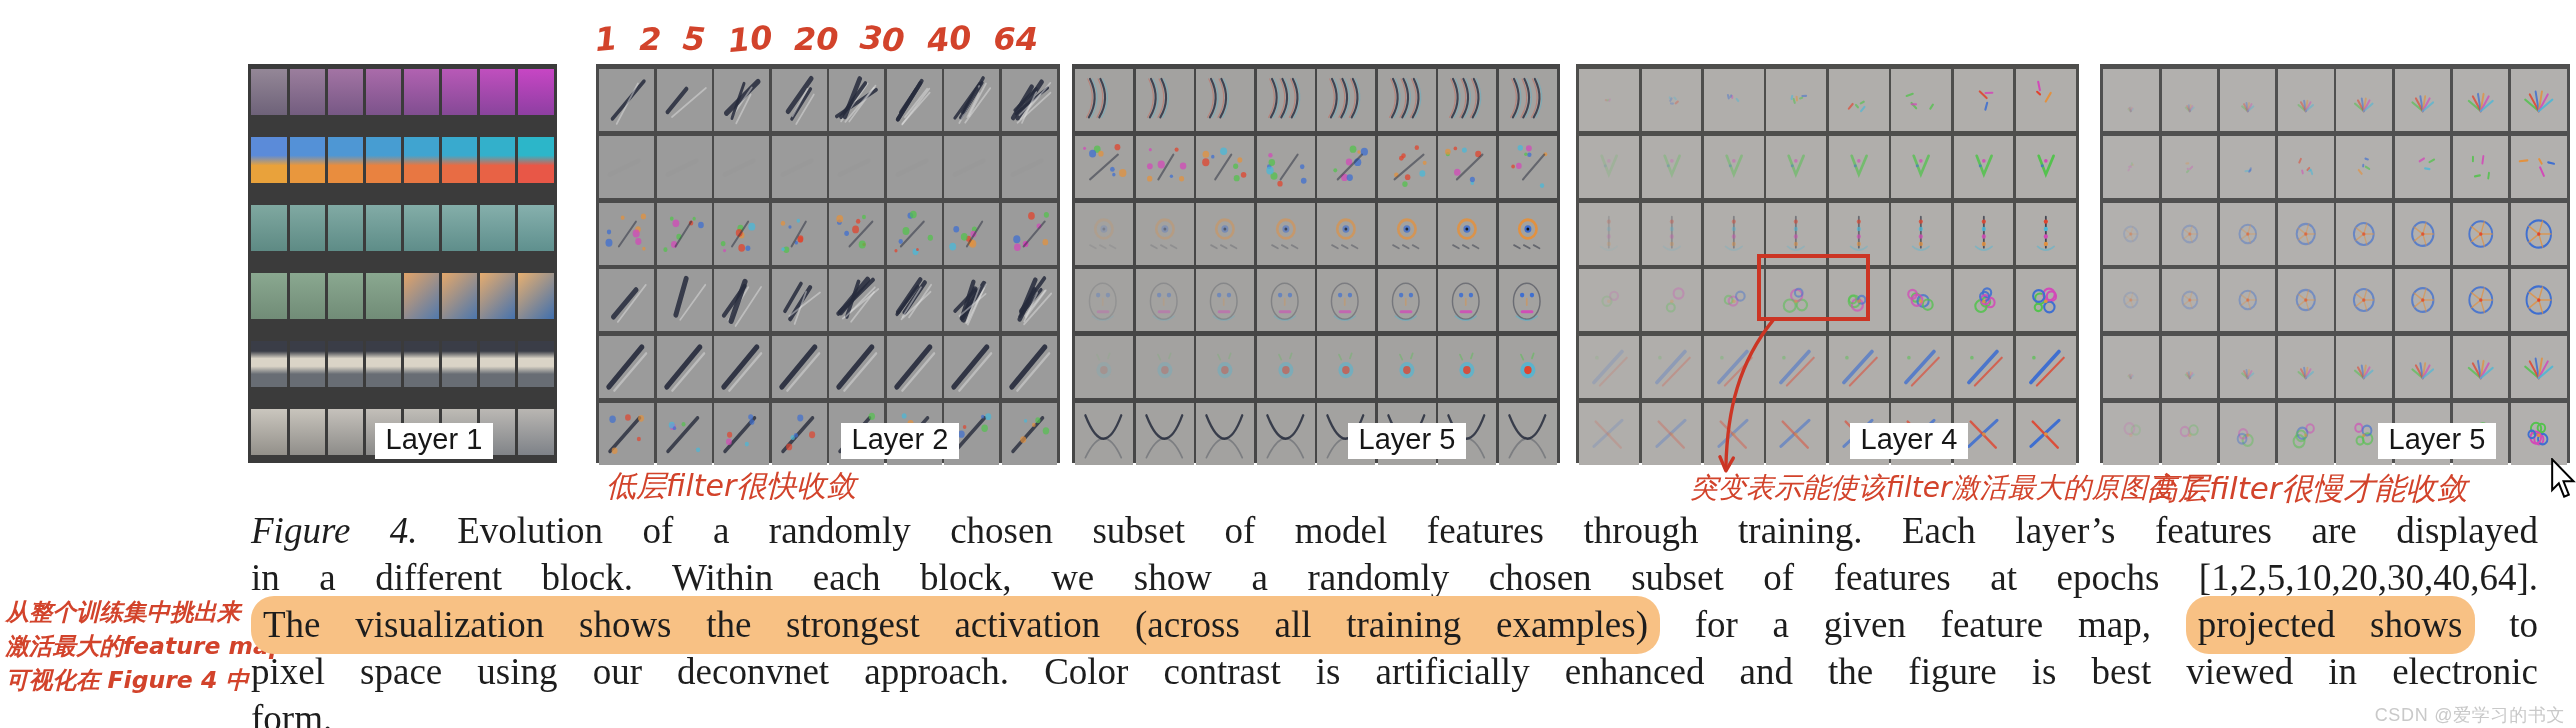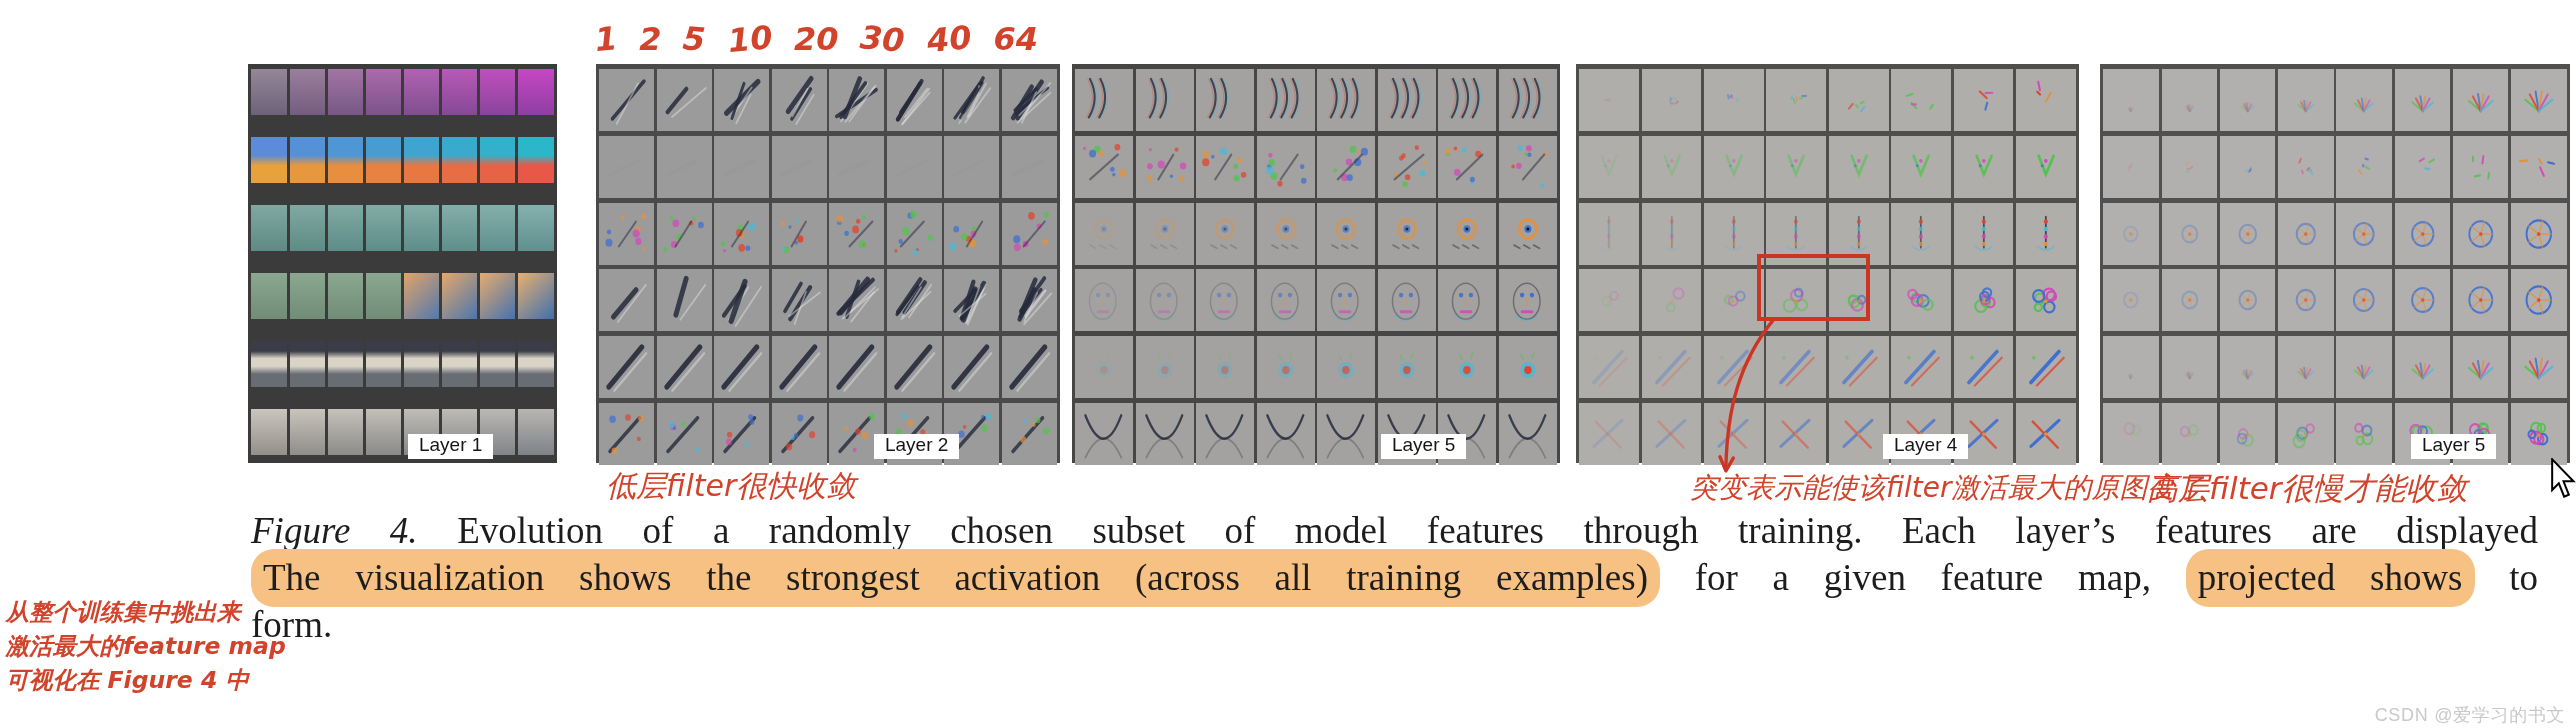--- a/index.html
+++ b/index.html
@@ -4,21 +4,21 @@
 <style>
   html,body{margin:0;padding:0;background:#ffffff;}
   .page{position:relative;width:2576px;height:729px;background:#fff;overflow:hidden;
         font-family:"Liberation Sans",sans-serif;}
   
   .block{position:absolute;top:64px;height:399px;box-sizing:border-box;padding:5.4px 3.4px;}
   .frow{display:flex;gap:2.7px;}
   .tile{flex:1 1 0;position:relative;overflow:hidden;}
   .tile svg{position:absolute;inset:0;width:100%;height:100%;}
   .layer-label{position:absolute;bottom:4px;background:#ffffff;color:#161616;
-        font-size:19px;padding:0.7px 10.7px 2.7px 10.7px;white-space:nowrap;}
+        font-size:29px;padding:0.7px 10.7px 2.7px 10.7px;white-space:nowrap;}
   
   .hand{position:absolute;color:#d2432b;font-family:"DejaVu Sans",sans-serif;
         font-style:italic;white-space:nowrap;}
   .epochs{left:595px;top:20px;width:443px;display:flex;justify-content:space-between;
         font-size:32px;font-weight:bold;}
   .epochs span{display:inline-block;}
   .note-l2{left:606px;top:466px;font-size:30px;}
   .note-l4{left:1690px;top:469px;font-size:28px;}
   .note-l5{left:2147px;top:468px;font-size:31px;}
   .leftnote{left:5.4px;top:595px;font-size:23.5px;line-height:34px;font-weight:bold;}
@@ -1932,21 +1932,23 @@
 
   <div class="redrect"></div>
 
   <svg class="arrow-svg" width="141" height="178" viewBox="0 0 210 265">
     <path d="M122,8 C72,70 54,140 52,226" fill="none" stroke="#cc3524" stroke-width="5" stroke-linecap="round"></path>
     <path d="M52,232 L43,211 M52,232 L63,213" fill="none" stroke="#cc3524" stroke-width="5" stroke-linecap="round"></path>
   </svg>
 
   <div id="caption" class="caption">
       <div class="cap-line"><span class="it">Figure 4.</span><span> Evolution of a randomly chosen subset of model features through training.  Each layer’s features are displayed</span></div>
+      <div class="cap-line"><span>in a different block.  Within each block, we show a randomly chosen subset of features at epochs [1,2,5,10,20,30,40,64].</span></div>
       <div class="cap-line"><span class="hl">The visualization shows the strongest activation (across all training examples)</span><span> for a given feature map, </span><span class="hl">projected shows</span><span> to</span></div>
+      <div class="cap-line"><span>pixel space using our deconvnet approach.  Color contrast is artificially enhanced and the figure is best viewed in electronic</span></div>
       <div class="cap-line last"><span>form.</span></div>
     </div>
 
   <div class="watermark">CSDN @爱学习的书文</div>
 
   <svg class="cursor-svg" width="27" height="40" viewBox="0 0 40 60">
     <polygon points="3,2 3,48 13,38 21,58 28,55 20,35 35,35" fill="#ffffff" stroke="#000000" stroke-width="3"></polygon>
   </svg>
 
 </div>

